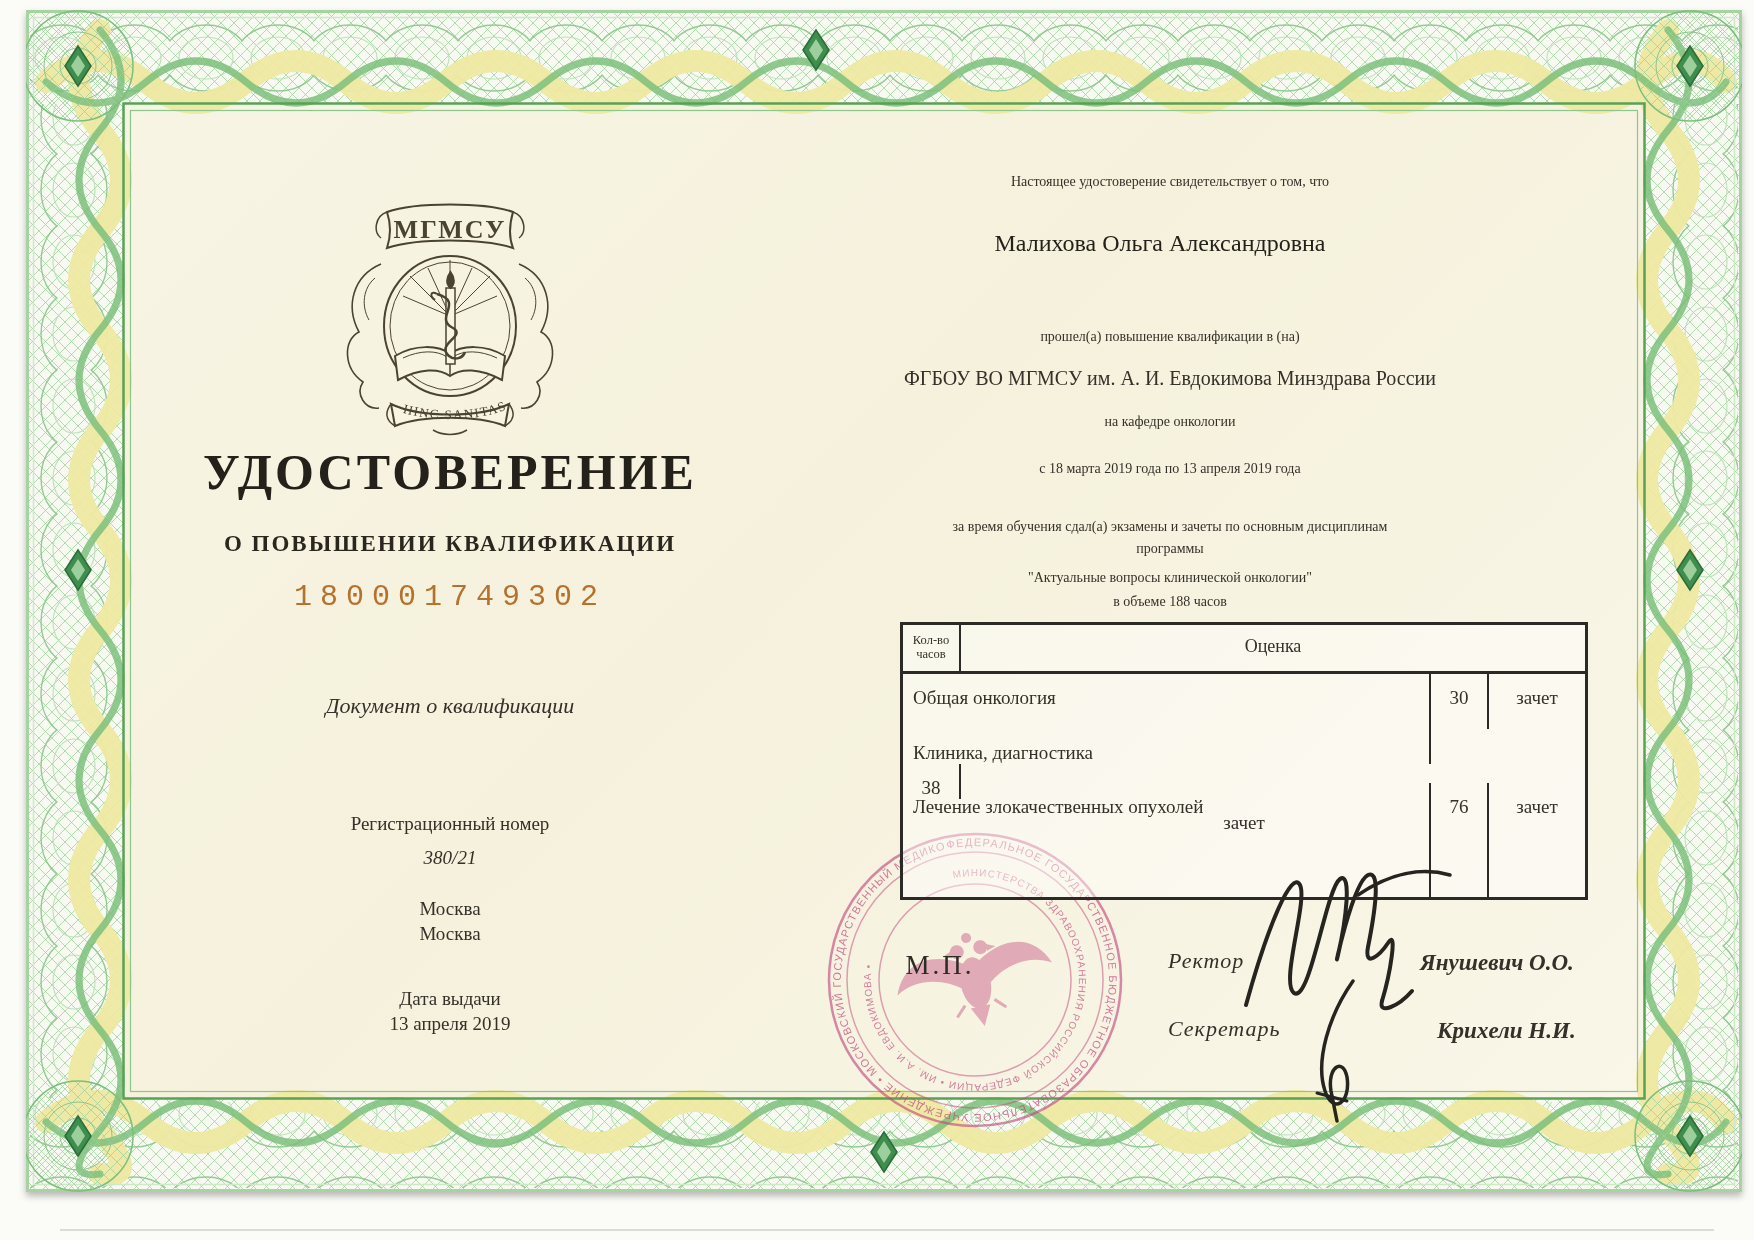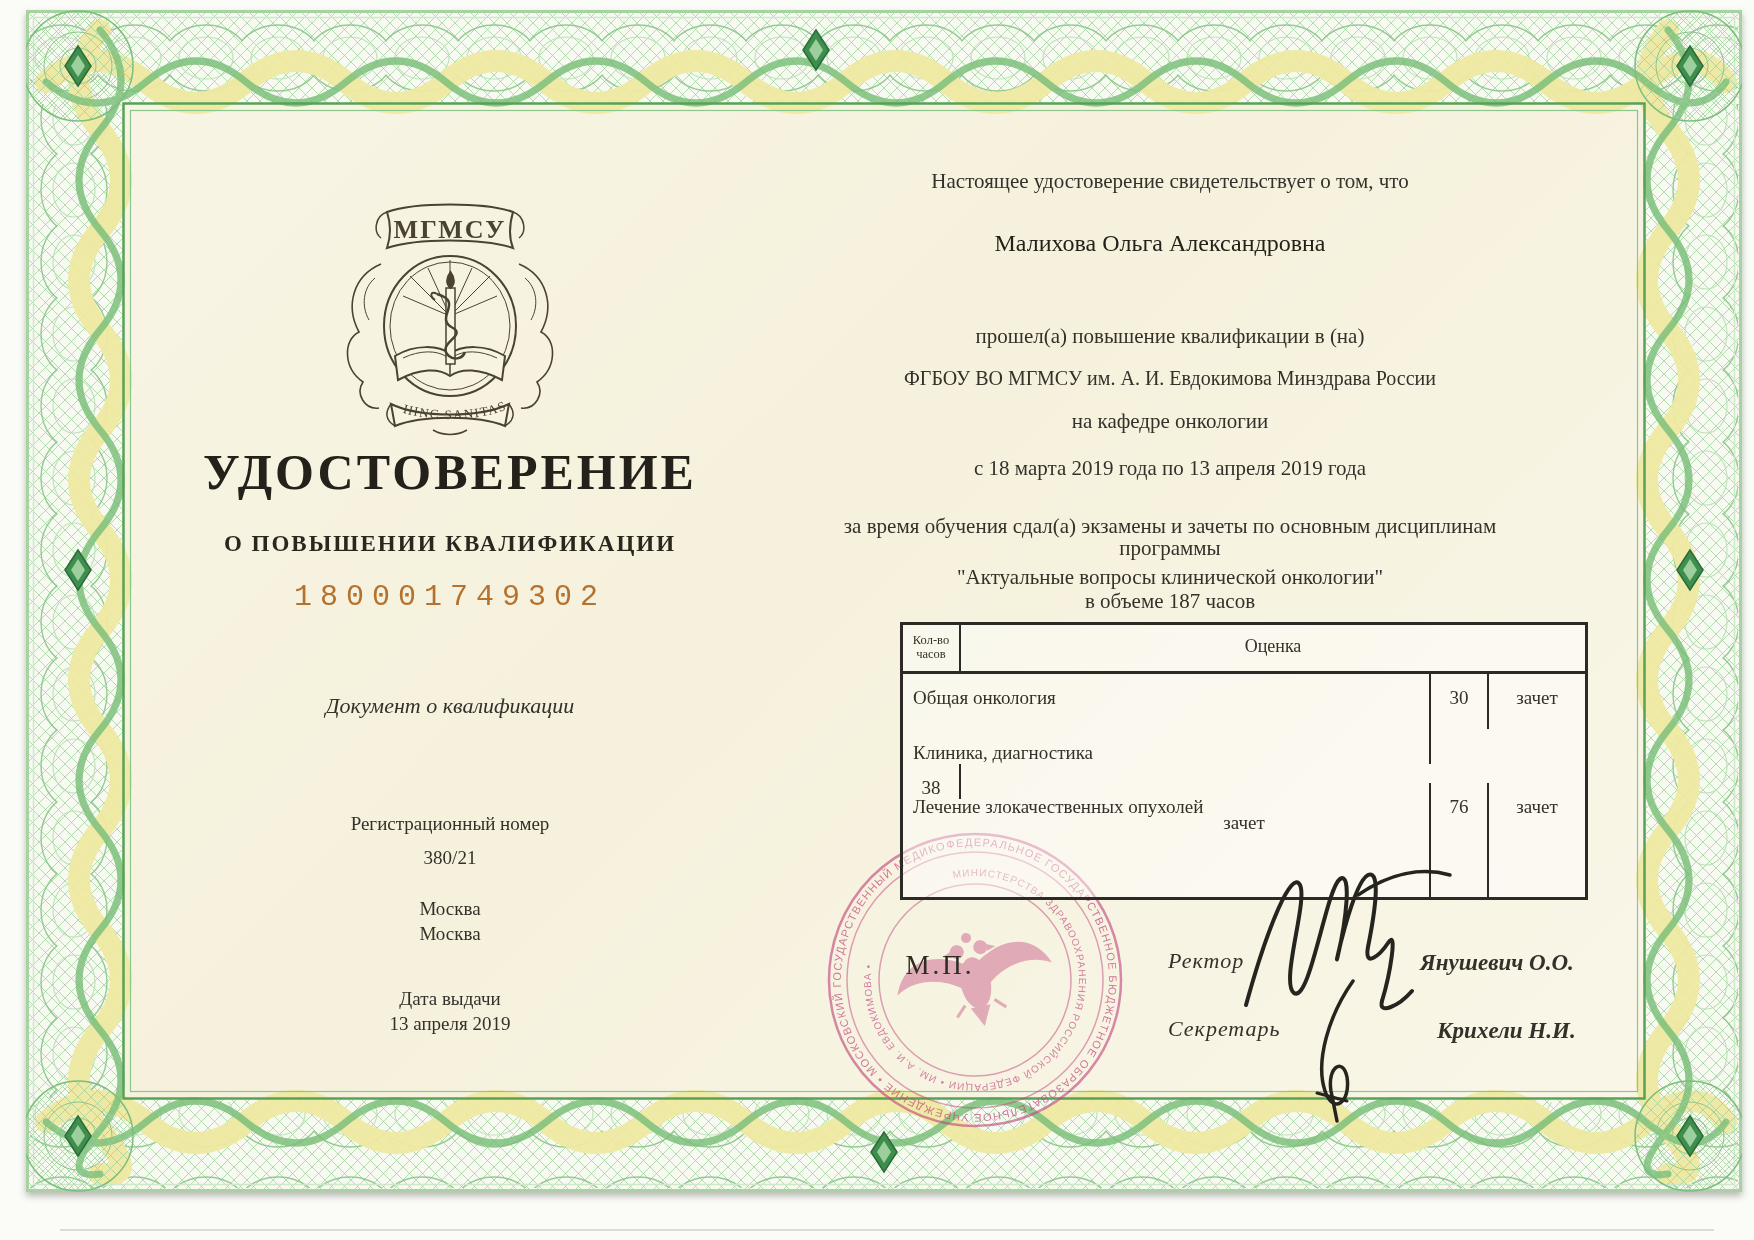--- a/index.html
+++ b/index.html
@@ -9,21 +9,21 @@
          background:linear-gradient(135deg,#f8f5e6 0%,#f5f1dc 45%,#faf7ea 100%);
          box-shadow:0 4px 7px rgba(60,60,50,.35);}
   svg.frame{position:absolute;left:26px;top:10px;z-index:1;}
   .t{position:absolute;z-index:5;text-align:center;}
   .title{font-weight:bold;font-size:50px;letter-spacing:3px;color:#24211a;}
   .subtitle{font-weight:bold;font-size:23px;letter-spacing:2px;color:#2a271f;}
   .serial{font-family:"Liberation Mono","DejaVu Sans Mono",monospace;
           font-size:30px;letter-spacing:8px;}
   .ital{font-style:italic;}
   .smal{font-size:19px;line-height:25px;}
-  .body18{font-size:21px;line-height:23px;}
+  .body18{font-size:14px;line-height:23px;}
   .gtable{position:absolute;left:900px;top:622px;width:682px;z-index:4;
           border:3px solid #2b2a26;background:rgba(255,255,255,.45);
           display:flex;flex-direction:column;}
   .thead{display:flex;height:46px;border-bottom:3px solid #2b2a26;}
   .trow{display:flex;}
   .c-name{width:528px;border-right:2px solid #2b2a26;box-sizing:border-box;}
   .c-hours{width:58px;border-right:2px solid #2b2a26;box-sizing:border-box;text-align:center;}
   .c-grade{flex:1;text-align:center;}
   .thead .c-name{font-size:20px;text-align:center;padding-top:11px;}
   .thead .c-hours{font-size:12.5px;line-height:14px;padding-top:8px;}
@@ -156,36 +156,36 @@
     <text font-size="13" letter-spacing="1.5" fill="#4b4331" font-family="Liberation Serif, serif">
       <textPath href="#mottoPath" startOffset="8">HINC SANITAS</textPath>
     </text>
   </svg>
 
   <div class="t title" style="left:150px;top:443px;width:600px;text-align:center;">УДОСТОВЕРЕНИЕ</div>
   <div class="t subtitle" style="left:150px;top:531px;width:600px;">О ПОВЫШЕНИИ КВАЛИФИКАЦИИ</div>
   <div class="t serial" style="left:150px;top:580px;width:600px;color:#b5722f;text-align:center;">180001749302</div>
   <div class="t ital" style="left:150px;top:693px;width:600px;font-size:22px;">Документ о квалификации</div>
   <div class="t smal" style="left:150px;top:811px;width:600px;">Регистрационный номер</div>
-  <div class="t smal" style="left:150px;top:845px;width:600px;">380/21</div>
+  <div class="t smal" style="left:150px;top:845px;width:600px;font-style:italic;">380/21</div>
   <div class="t smal" style="left:150px;top:896px;width:600px;">Москва</div>
   <div class="t smal" style="left:150px;top:921px;width:600px;">Москва</div>
   <div class="t smal" style="left:150px;top:986px;width:600px;">Дата выдачи</div>
   <div class="t smal" style="left:150px;top:1011px;width:600px;">13 апреля 2019</div>
 
   <div class="t body18" style="left:830px;top:170px;width:680px;">Настоящее удостоверение свидетельствует о том, что</div>
   <div class="t" style="left:830px;top:230px;width:660px;font-size:24px;color:#24211a;">Малихова Ольга Александровна</div>
   <div class="t body18" style="left:830px;top:325px;width:680px;">прошел(а) повышение квалификации в (на)</div>
   <div class="t" style="left:830px;top:367px;width:680px;font-size:20px;">ФГБОУ ВО МГМСУ им. А. И. Евдокимова Минздрава России</div>
   <div class="t body18" style="left:830px;top:410px;width:680px;">на кафедре онкологии</div>
   <div class="t body18" style="left:830px;top:457px;width:680px;">с 18 марта 2019 года по 13 апреля 2019 года</div>
   <div class="t body18" style="left:810px;top:515px;width:720px;">за время обучения сдал(а) экзамены и зачеты по основным дисциплинам</div>
   <div class="t body18" style="left:830px;top:537px;width:680px;">программы</div>
   <div class="t body18" style="left:830px;top:566px;width:680px;">"Актуальные вопросы клинической онкологии"</div>
-  <div class="t body18" style="left:830px;top:590px;width:680px;">в объеме 187 часов</div>
+  <div class="t body18" style="left:830px;top:590px;width:680px;">в объеме 188 часов</div>
 
   <div class="gtable">
     <div class="thead">
       <div class="c-hours">
         <span style="display:block">Кол-во</span>
         <span style="display:block">часов</span>
       </div>
       <div class="c-grade">Оценка</div>
     </div>
     <div class="trow" style="height:55px;">

